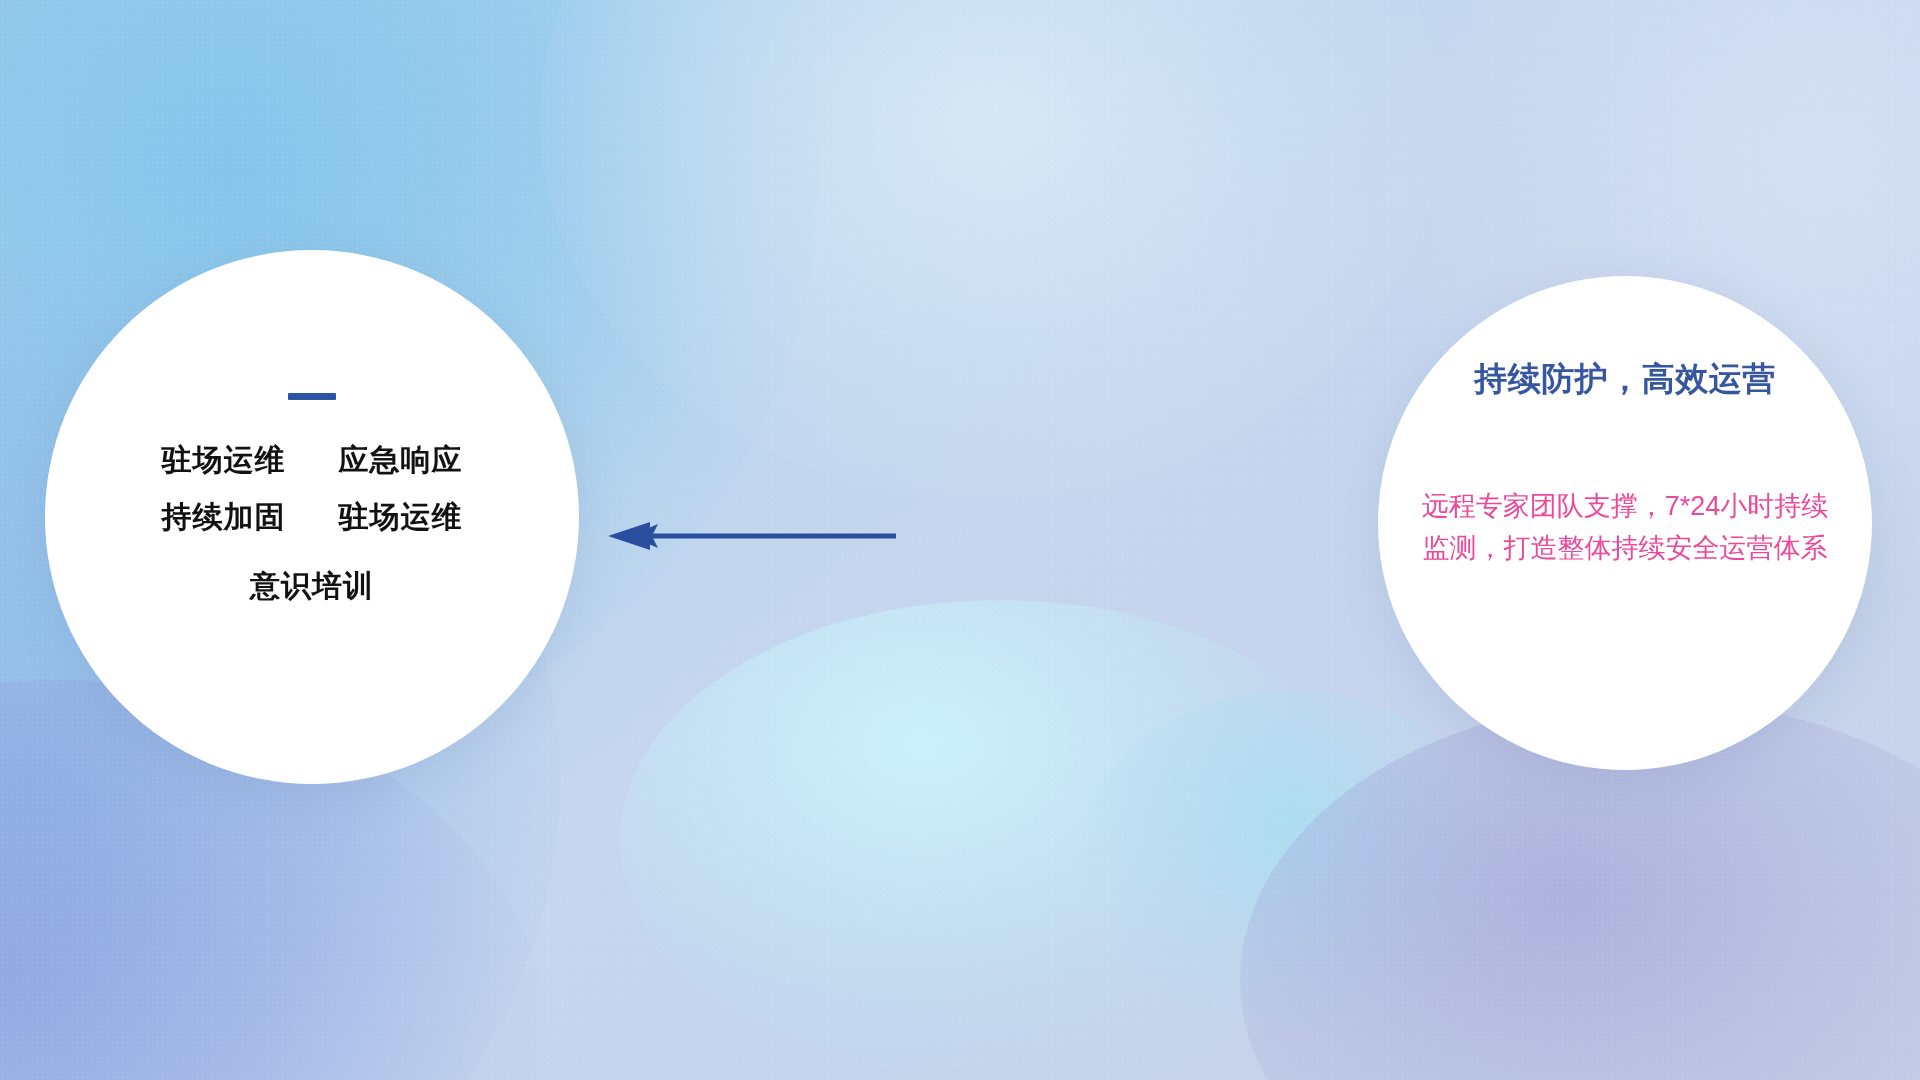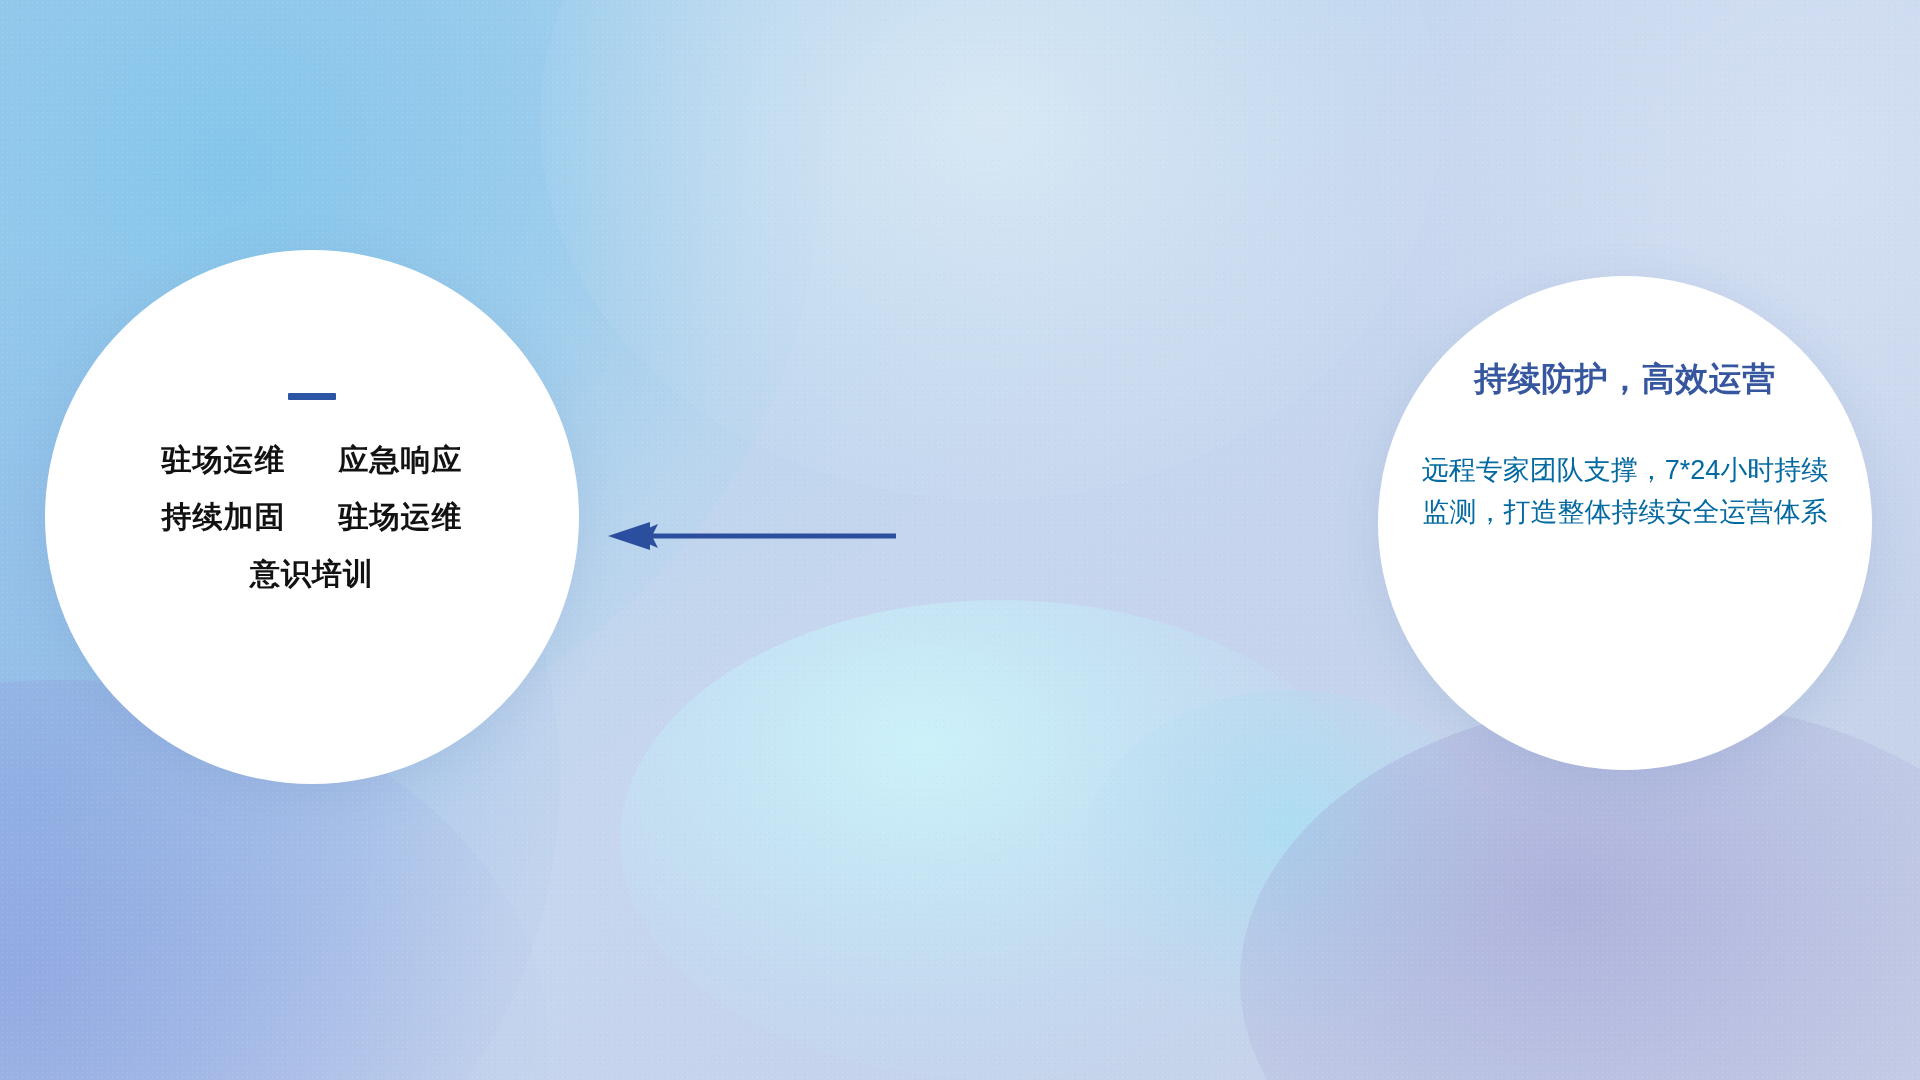--- a/index.html
+++ b/index.html
@@ -146,21 +146,21 @@
   .left-row {
     display: flex;
     justify-content: center;
     gap: 53px;
     font-size: 30px;
     font-weight: bold;
     color: #121212;
     letter-spacing: 1px;
     line-height: 1;
   }
-  .left-row.single { justify-content: center; }
+  .left-row.single { justify-content: center; margin-top: 12px; }
 
   
   #circle-mid {
     left: 884px; top: 243px;
     width: 506px; height: 506px;
     background: #4f6cad;
     box-shadow: 0 12px 46px rgba(62,88,146,.24);
   }
   #circle-mid .c-title {
     margin-top: 91px;
@@ -179,35 +179,36 @@
     width: 320px;
     font-weight: normal;
   }
 
   
   #circle-right {
     left: 1378px; top: 276px;
     width: 494px; height: 494px;
     background: #ffffff;
     box-shadow: 0 10px 46px rgba(94,126,180,.17);
+    gap: 36px;
   }
   #circle-right .c-title {
     margin-top: 86px;
     font-size: 33px;
     font-weight: bold;
     color: #36569f;
     letter-spacing: .5px;
     line-height: 1;
     white-space: nowrap;
   }
   #circle-right .c-body {
     margin-top: 55px;
     font-size: 27px;
     line-height: 1.54;
-    color: #0369a1;
+    color: #ec4899;
     width: 420px;
     font-weight: normal;
   }
 
   
   #arrow {
     position: absolute;
     left: 600px;
     top: 516px;
     width: 300px;

